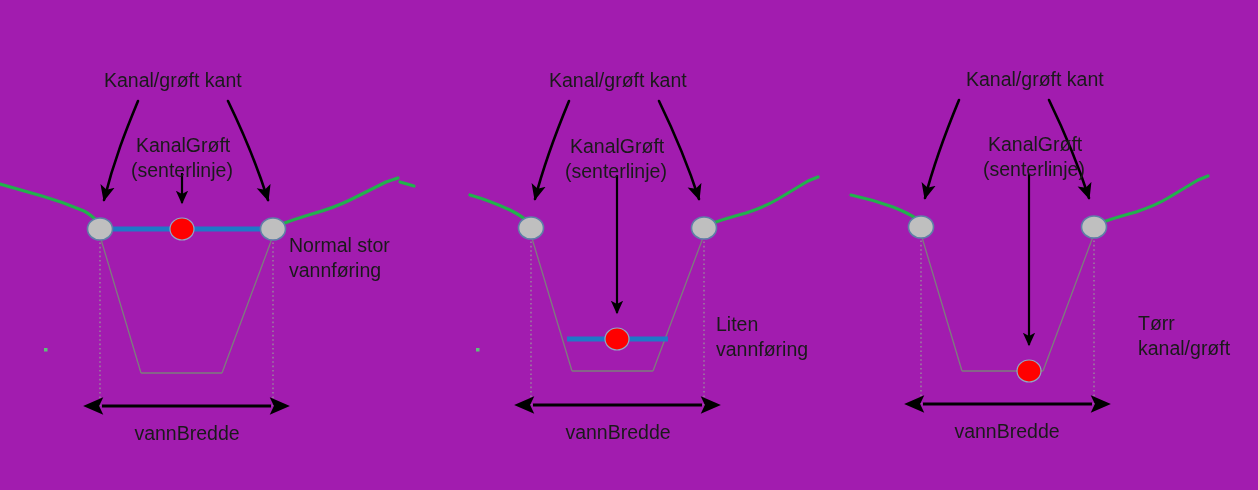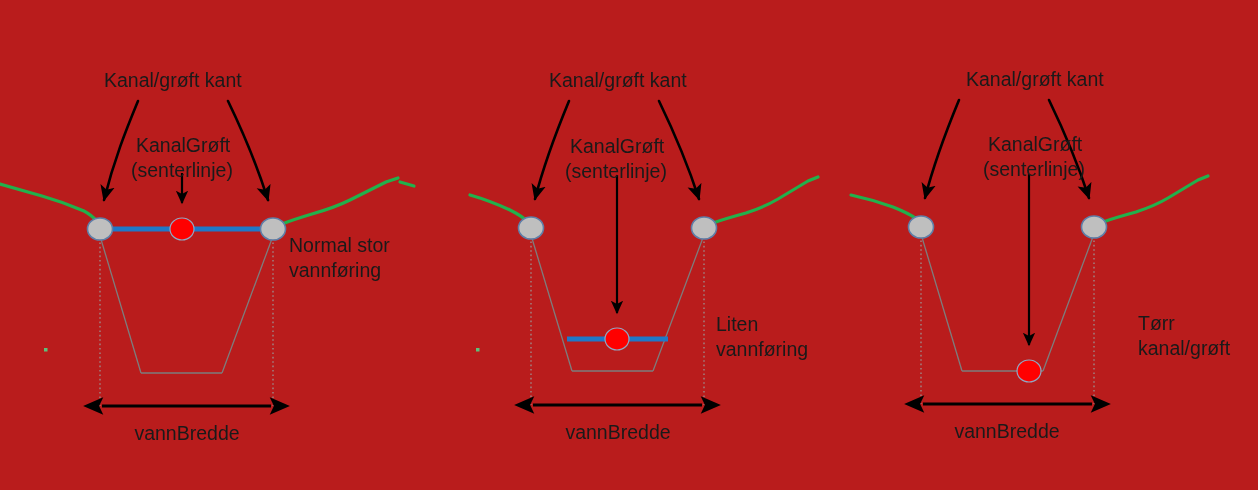--- a/index.html
+++ b/index.html
@@ -10,21 +10,21 @@
   body {
     width: 1258px;
     height: 490px;
     font-family: "Liberation Sans", sans-serif;
     overflow: hidden;
   }
   #diagram-root {
     position: relative;
     width: 1258px;
     height: 490px;
-    background: #b91c1c;
+    background: #a21caf;
   }
   svg.panel-svg {
     position: absolute;
     top: 0;
     left: 0;
     width: 1258px;
     height: 490px;
   }
   .label-text {
     font-family: "Liberation Sans", sans-serif;

